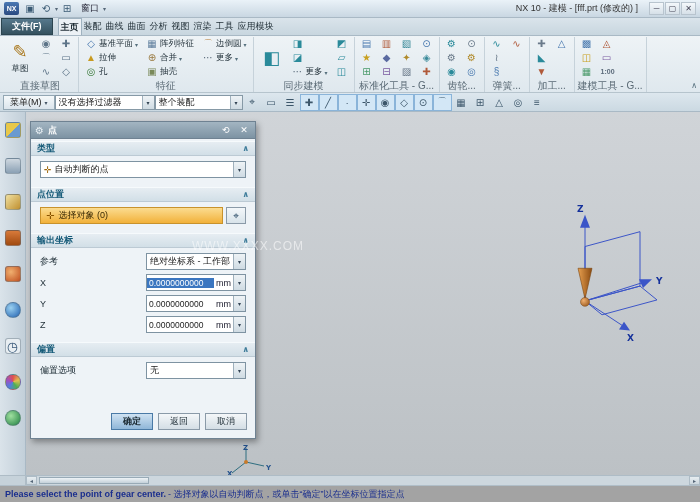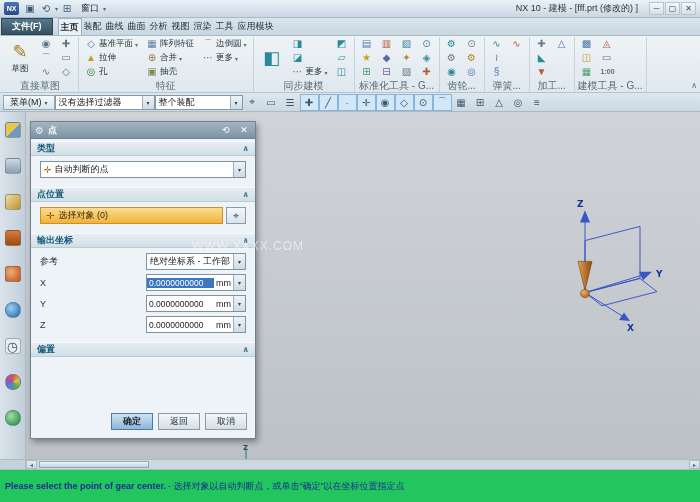--- a/index.html
+++ b/index.html
@@ -113,22 +113,22 @@
   .btn.primary{background:linear-gradient(#cfe2f2,#8fb6d8);border-color:#4a7aa6;font-weight:bold;}
 
   
   .scrollrow{height:10px;display:flex;background:#d2dce3;border-top:1px solid #aebcc6;}
   .sr-space{width:26px;background:#c6d2da;border-right:1px solid #aebcc6;}
   .sr-btn{width:11px;display:flex;align-items:center;justify-content:center;font-size:6px;color:#567;
     background:linear-gradient(#e7edf1,#ccd7de);border:1px solid #aebcc6;}
   .sr-track{flex:1;position:relative;background:#cdd7de;}
   .sr-thumb{position:absolute;left:2px;top:1px;width:110px;height:7px;
     background:linear-gradient(#eef3f6,#c4d1da);border:1px solid #98aab6;}
-  .statusbar{height:17px;background:#22c55e;border-top:1px solid #b0bec8;display:flex;align-items:center;
-    padding:16px 5px;color:#1b2f8e;white-space:nowrap;overflow:hidden;}
+  .statusbar{height:17px;background:#a3a3a3;border-top:1px solid #b0bec8;display:flex;align-items:center;
+    padding:0 5px;color:#1b2f8e;white-space:nowrap;overflow:hidden;}
   .statusbar .en{font-weight:bold;margin-right:2px;}
 </style>
 </head>
 <body>
 
 <div class="app">
 
   <div class="titlebar">
     <div class="nxlogo">NX</div>
     <span id="quick-icons" style="display:flex;align-items:center;gap:2px;">
@@ -568,20 +568,29 @@
               </div>
             </div>
           </div>
         </div>
 
         <div class="sect">
           <div class="sect-h">
             <span>偏置</span>
             <span class="chev">∧</span>
           </div>
+          <div class="sect-b">
+            <div class="crow" style="margin-bottom:0;">
+              <span class="lbl">偏置选项</span>
+              <div class="dd" style="width:100px;">
+                <span class="ddtxt">无</span>
+                <span class="ab">▾</span>
+              </div>
+            </div>
+          </div>
         </div>
 
         <div class="btnrow">
           <div class="btn primary">确定</div>
           <div class="btn">返回</div>
           <div class="btn">取消</div>
         </div>
 
       </div>
     </div>

